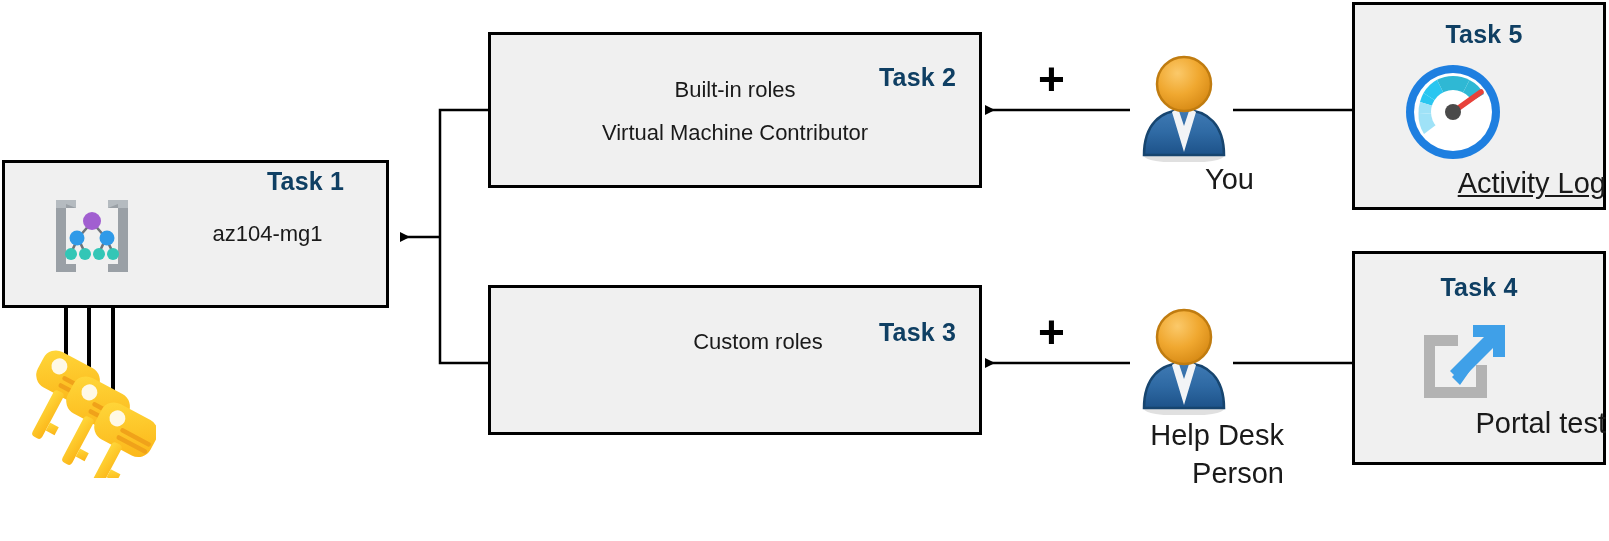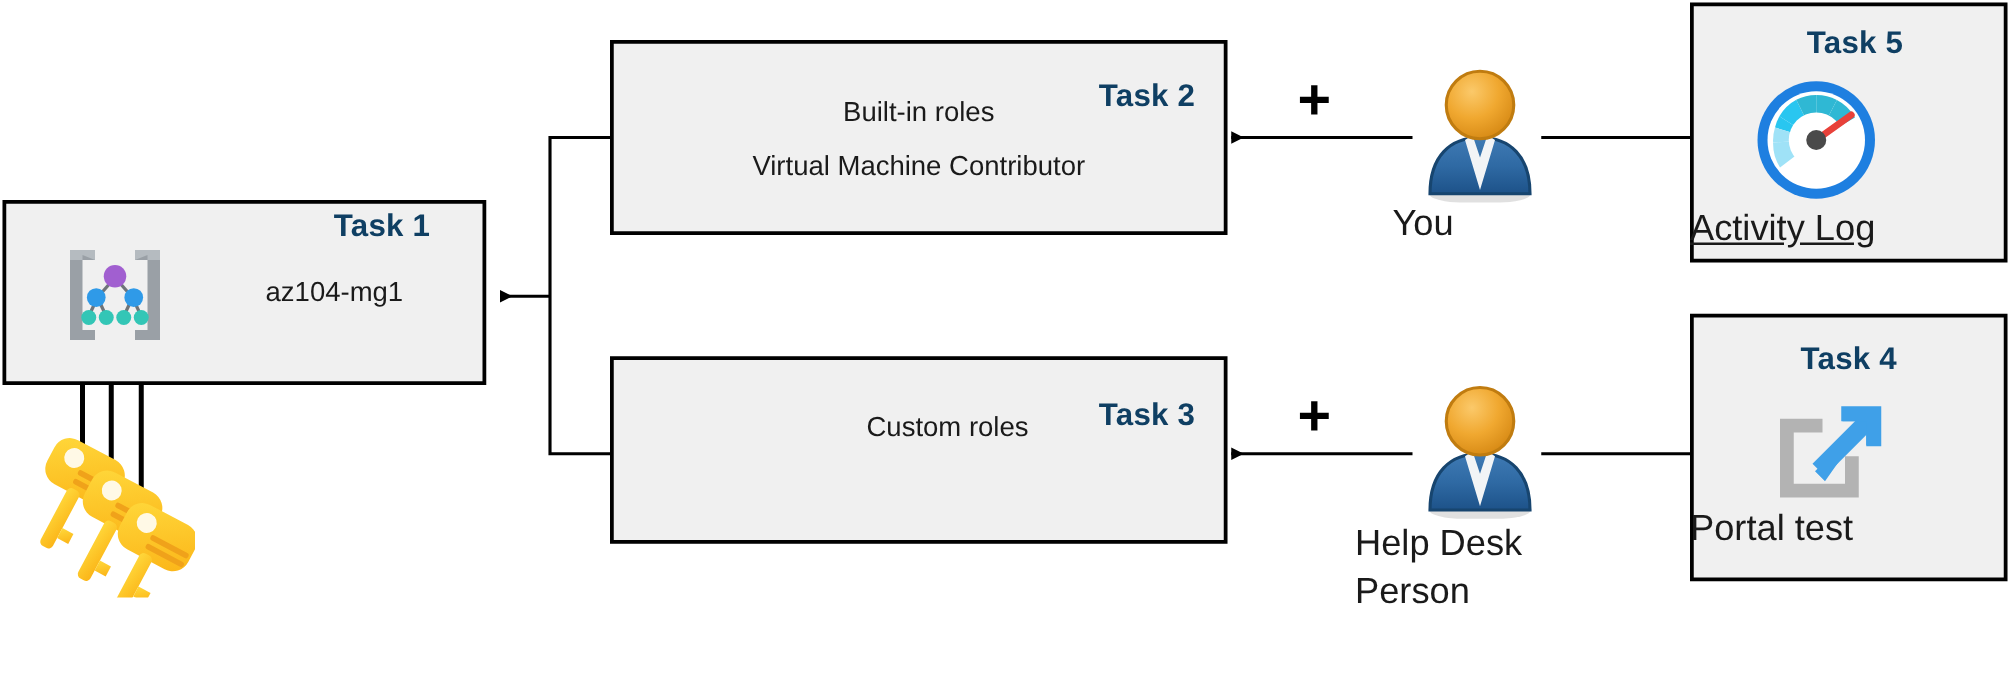--- a/index.html
+++ b/index.html
@@ -36,21 +36,21 @@
     line-height: 1.42;
     text-align: center;
     white-space: pre;
     font-weight: 400;
   }
   .caption {
     position: absolute;
     color: #1a1a1a;
     font-size: 29px;
     line-height: 1.32;
-    text-align: left;
+    text-align: right;
     white-space: pre;
   }
   .plus-sign {
     position: absolute;
     color: #000000;
     font-size: 46px;
     font-weight: bold;
     line-height: 1;
   }
   svg.overlay {

